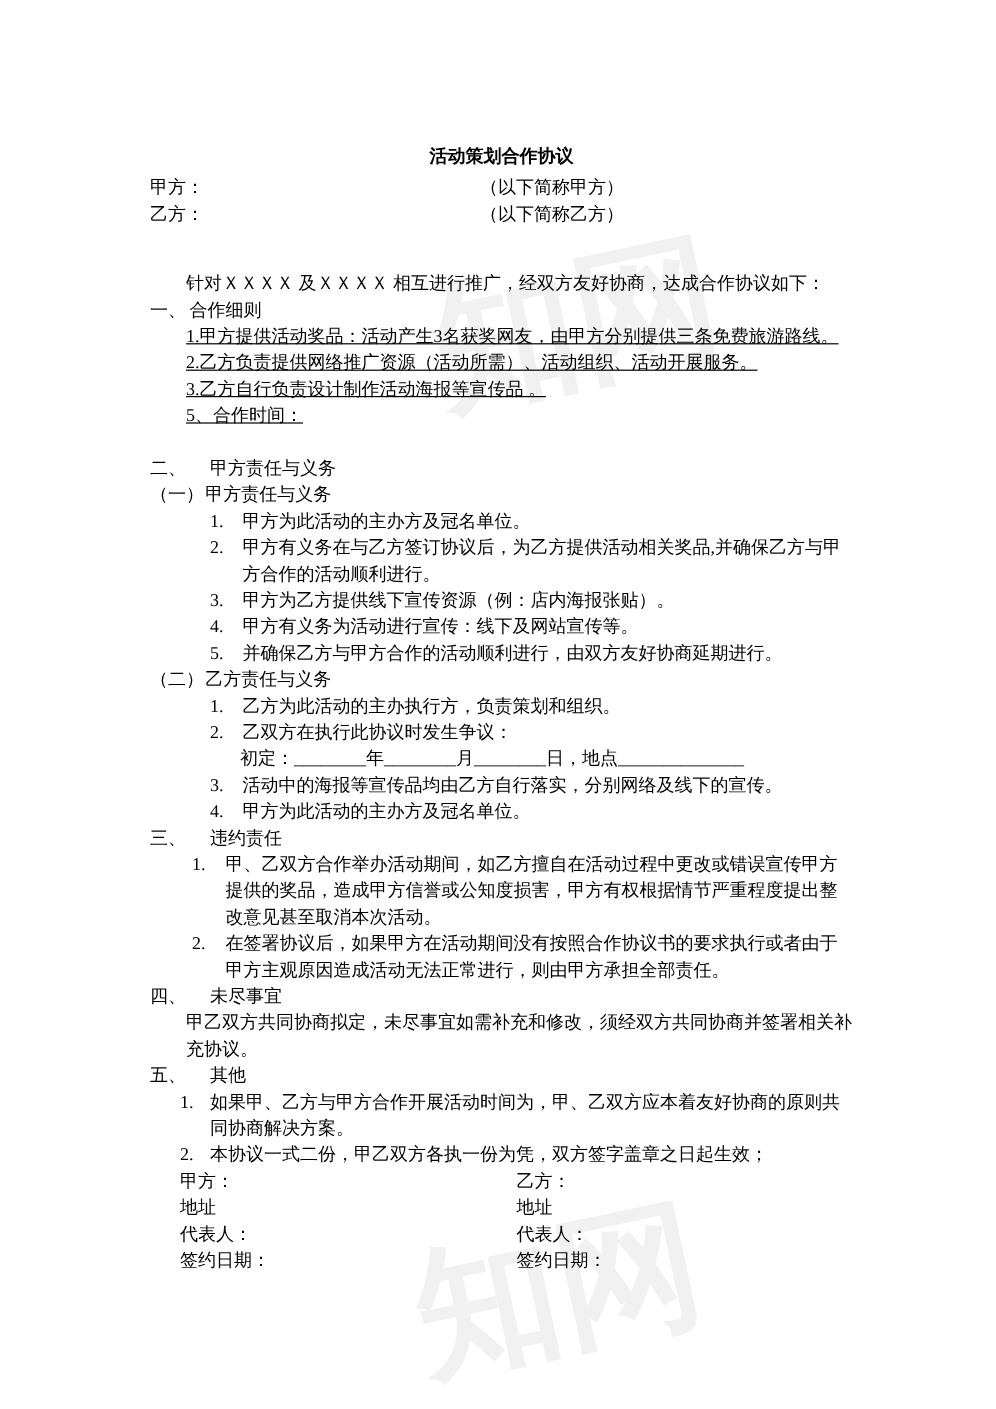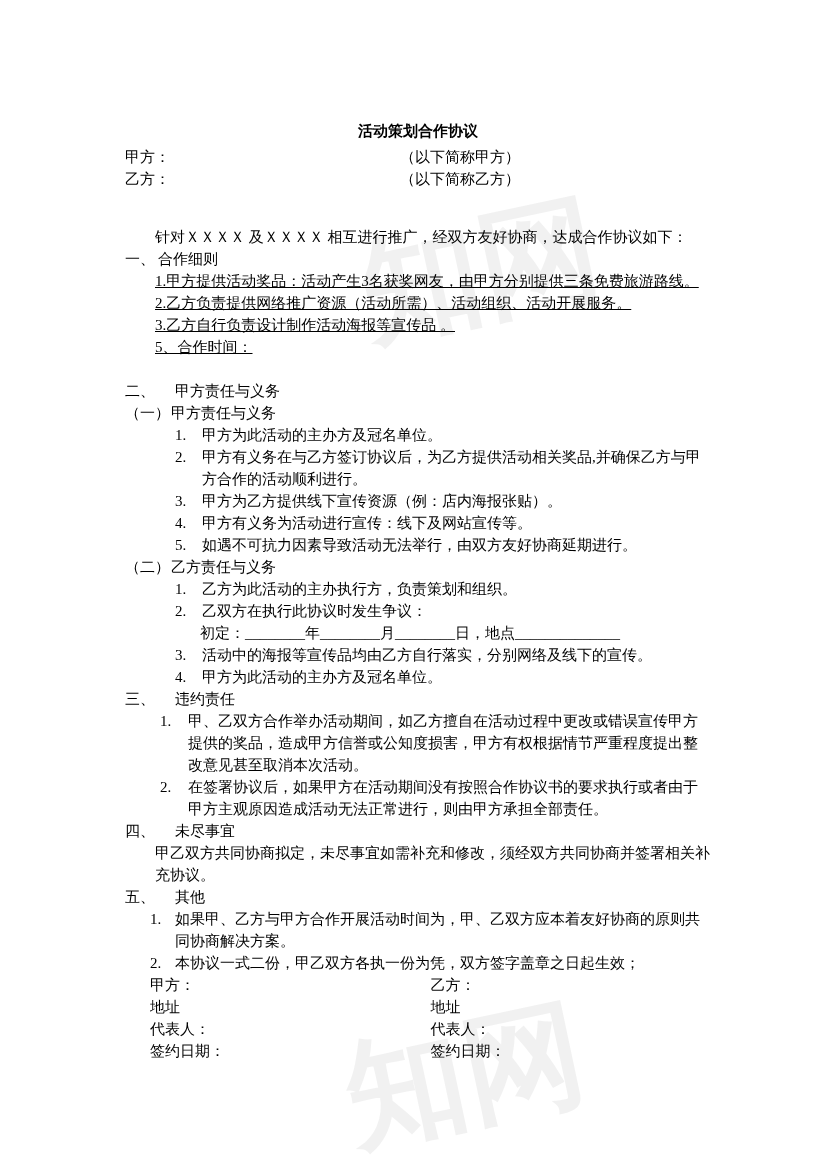--- a/index.html
+++ b/index.html
@@ -123,21 +123,21 @@
       <div class="subitem">
         <span class="num">3.</span>
         <span class="txt">甲方为乙方提供线下宣传资源（例：店内海报张贴）。</span>
       </div>
       <div class="subitem">
         <span class="num">4.</span>
         <span class="txt">甲方有义务为活动进行宣传：线下及网站宣传等。</span>
       </div>
       <div class="subitem">
         <span class="num">5.</span>
-        <span class="txt">如遇不可抗力因素导致活动无法举行，由双方友好协商延期进行。</span>
+        <span class="txt">并确保乙方与甲方合作的活动顺利进行，由双方友好协商延期进行。</span>
       </div>
     </div>
 
     <div class="sub-head">
       <span class="sub-num">（二）</span>
       <span>乙方责任与义务</span>
     </div>
     <div class="sub-items">
       <div class="subitem">
         <span class="num">1.</span>

